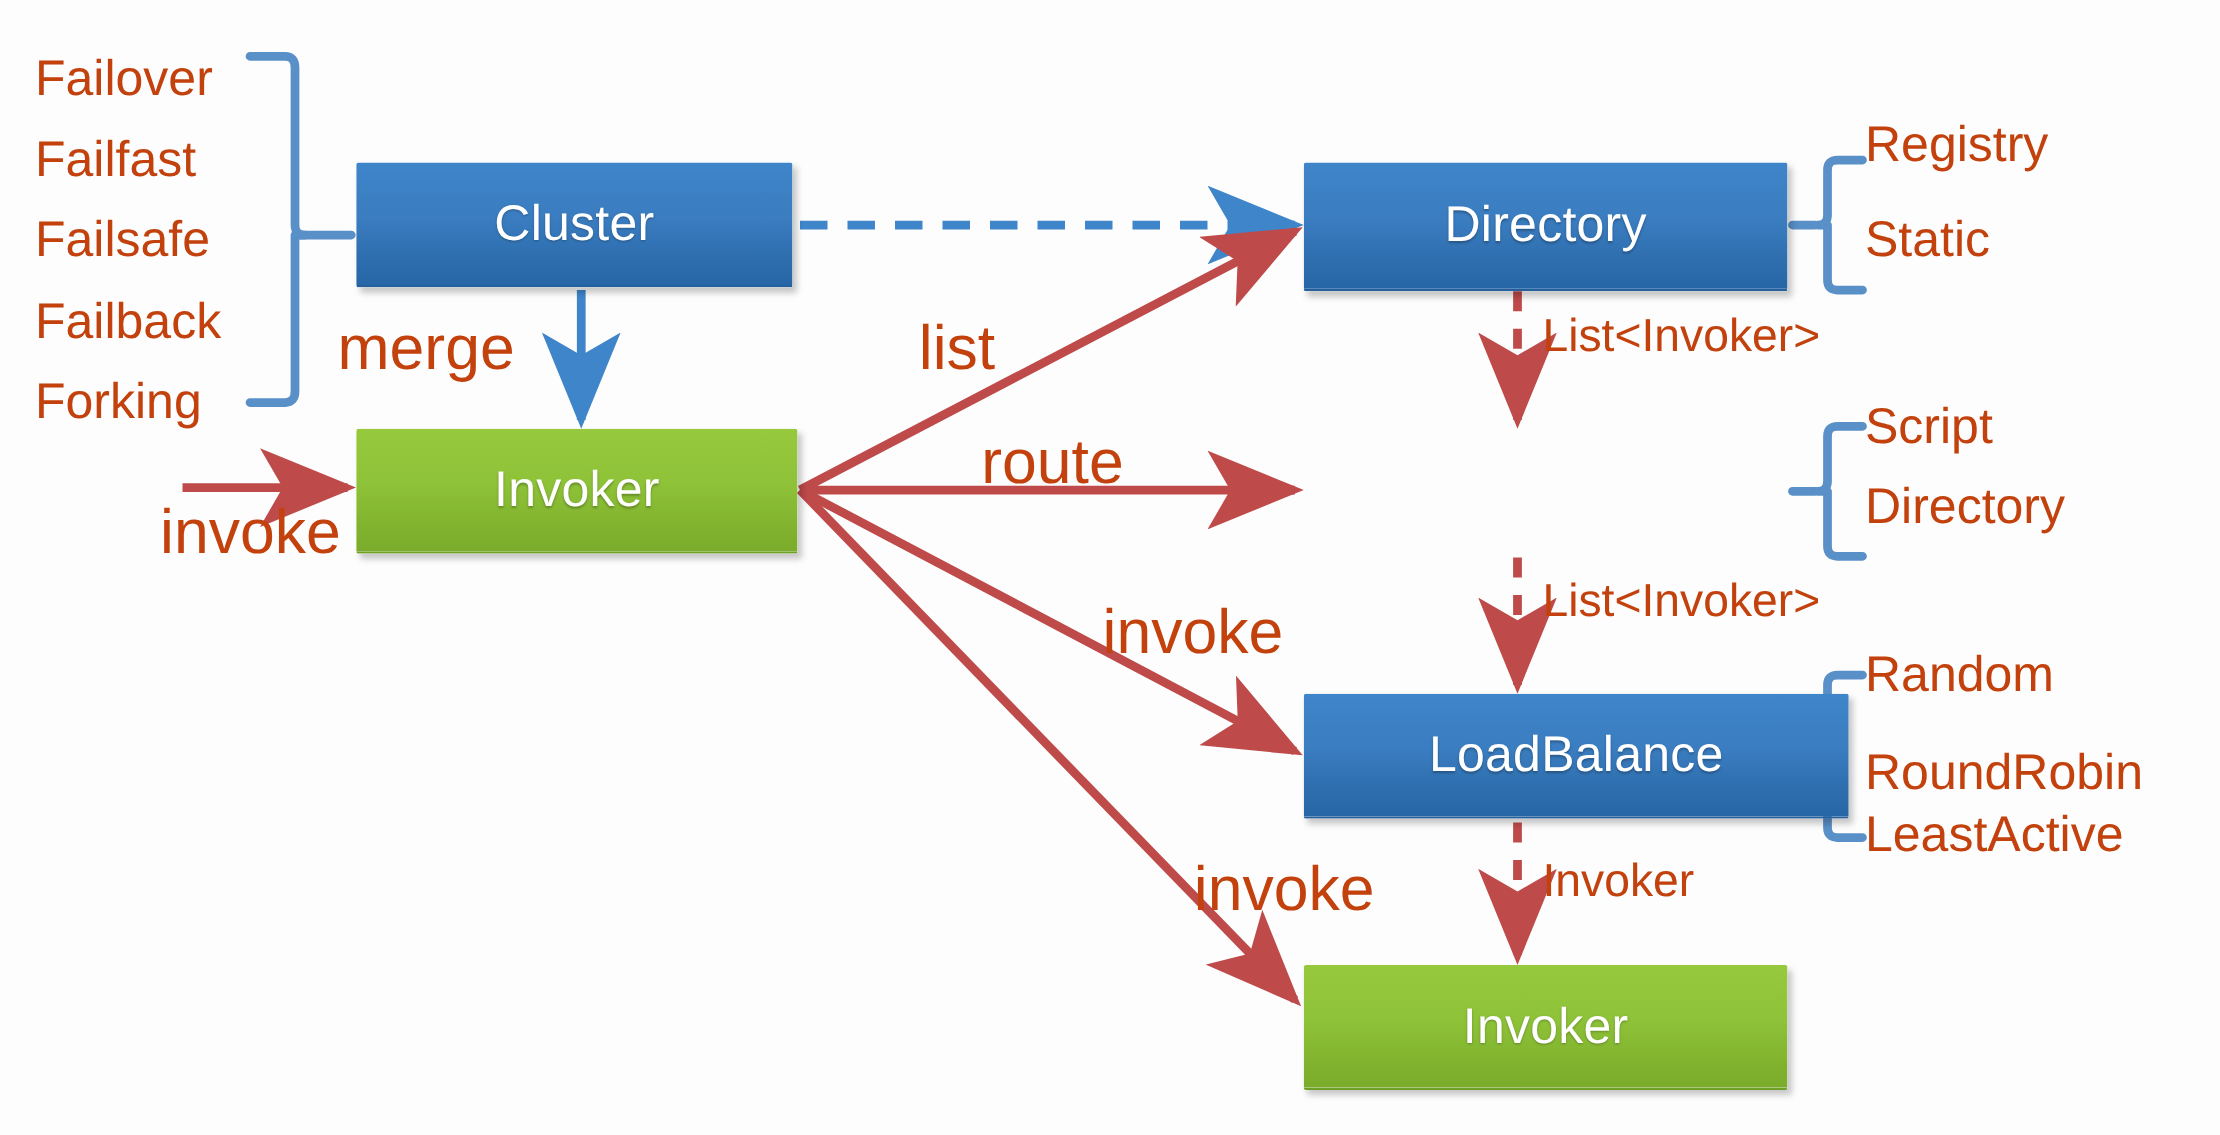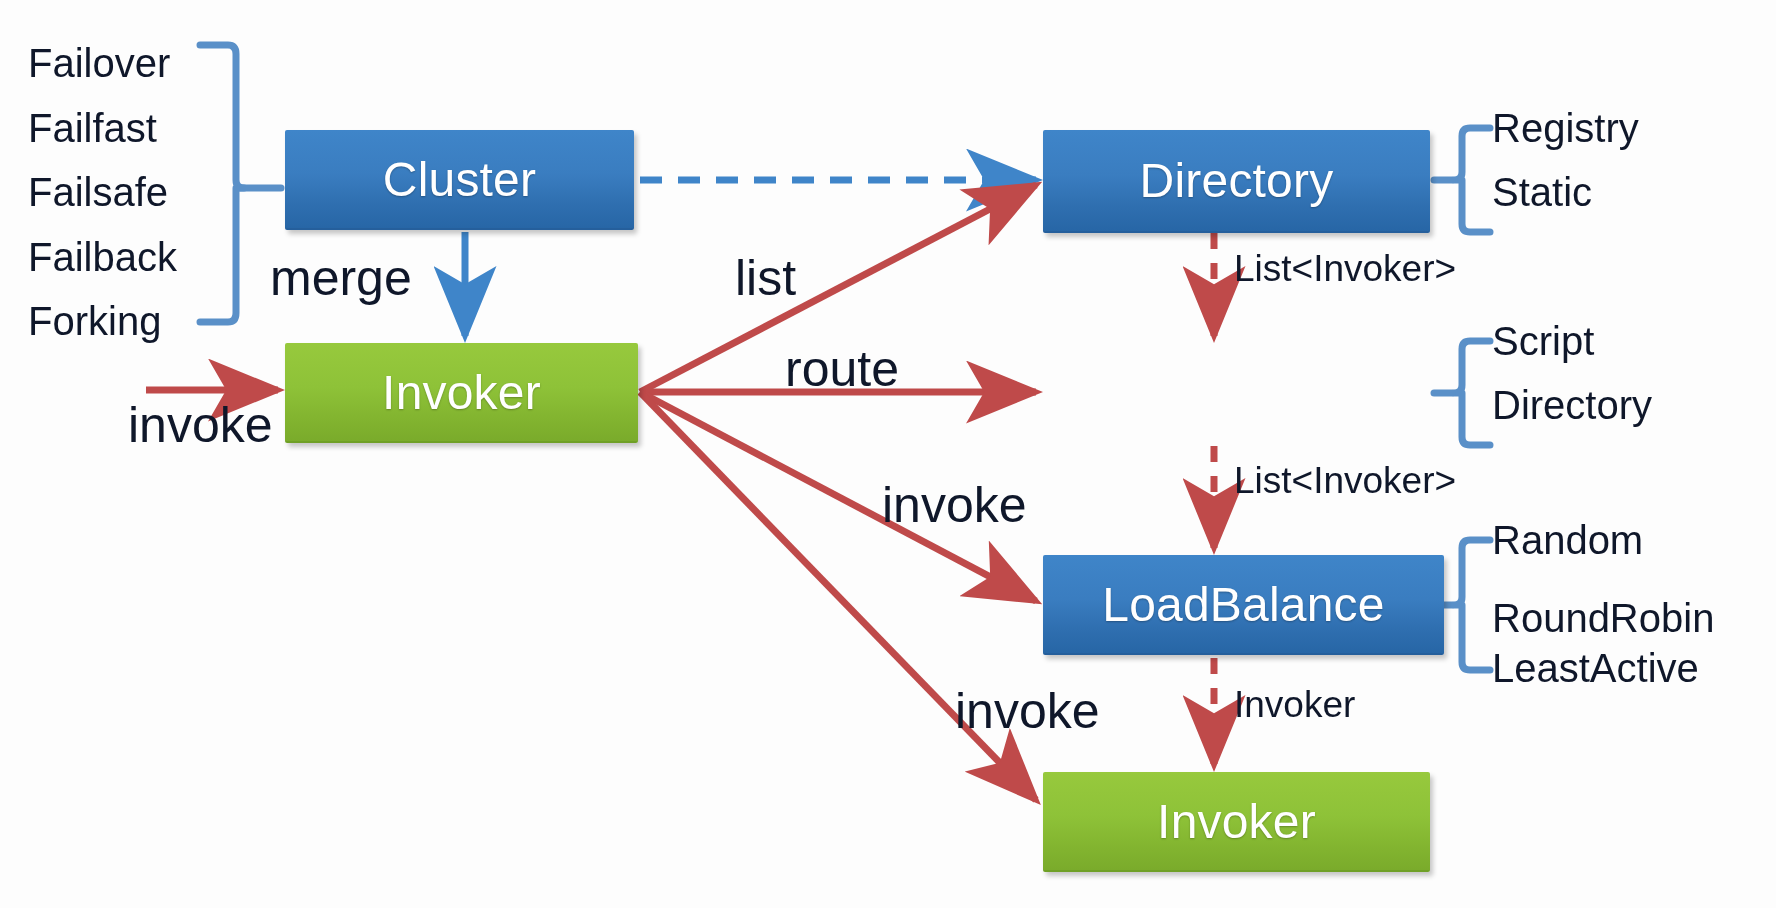--- a/index.html
+++ b/index.html
@@ -30,39 +30,39 @@
   }
 
   
   .node {
     position: absolute;
     box-sizing: border-box;
     display: flex;
     align-items: center;
     justify-content: center;
     color: #ffffff;
-    font-size: 48px;
+    font-size: 40px;
     letter-spacing: 0.2px;
     text-shadow: 0 1px 2px rgba(0,0,0,0.28);
     box-shadow: 3px 4px 5px rgba(0,0,0,0.22);
     border-radius: 2px;
   }
   .node.blue {
     background: linear-gradient(to bottom, #3f85c9 0%, #3a7dc0 45%, #2f6fb0 75%, #2766a6 100%);
     border-bottom: 2px solid #255f9c;
   }
   .node.green {
     background: linear-gradient(to bottom, #97c93d 0%, #8ec238 45%, #83b530 75%, #7aab2b 100%);
     border-bottom: 2px solid #6fa026;
   }
 
   
   .lbl {
     position: absolute;
-    color: #0f172a;
+    color: #c2410c;
     font-size: 40px;
     white-space: nowrap;
     line-height: 1;
   }
   .lbl.small {
     font-size: 37px;
   }
   .lbl.edge {
     font-size: 50px;
   }
@@ -140,35 +140,35 @@
 
   <div class="node green" style="left:285px;  top:343px; width:353px; height:100px;">
     <span>Invoker</span>
   </div>
 
   <div class="node blue" style="left:1043px; top:130px; width:387px; height:103px;">
     <span>Directory</span>
   </div>
 
 
-  <div class="node blue" style="left:1043px; top:555px; width:401px; height:100px;">
+  <div class="node blue" style="left:1043px; top:555px; width:436px; height:100px;">
     <span>LoadBalance</span>
   </div>
 
   <div class="node green" style="left:1043px; top:772px; width:387px; height:100px;">
     <span>Invoker</span>
   </div>
 
   <div class="lbl" style="left:28px; top:43px;">Failover</div>
   <div class="lbl" style="left:28px; top:108px;">Failfast</div>
   <div class="lbl" style="left:28px; top:172px;">Failsafe</div>
   <div class="lbl" style="left:28px; top:237px;">Failback</div>
   <div class="lbl" style="left:28px; top:301px;">Forking</div>
 
-  <div class="lbl" style="left:1492px; top:108px;">Registry</div>
+  <div class="lbl" style="left:1492px; top:96px;">Registry</div>
   <div class="lbl" style="left:1492px; top:172px;">Static</div>
 
   <div class="lbl" style="left:1492px; top:321px;">Script</div>
   <div class="lbl" style="left:1492px; top:385px;">Directory</div>
 
   <div class="lbl" style="left:1492px; top:520px;">Random</div>
   <div class="lbl" style="left:1492px; top:582px;margin-top:16px;">RoundRobin</div>
   <div class="lbl" style="left:1492px; top:648px;">LeastActive</div>
 
   <div class="lbl edge" style="left:128px; top:400px;">invoke</div>

